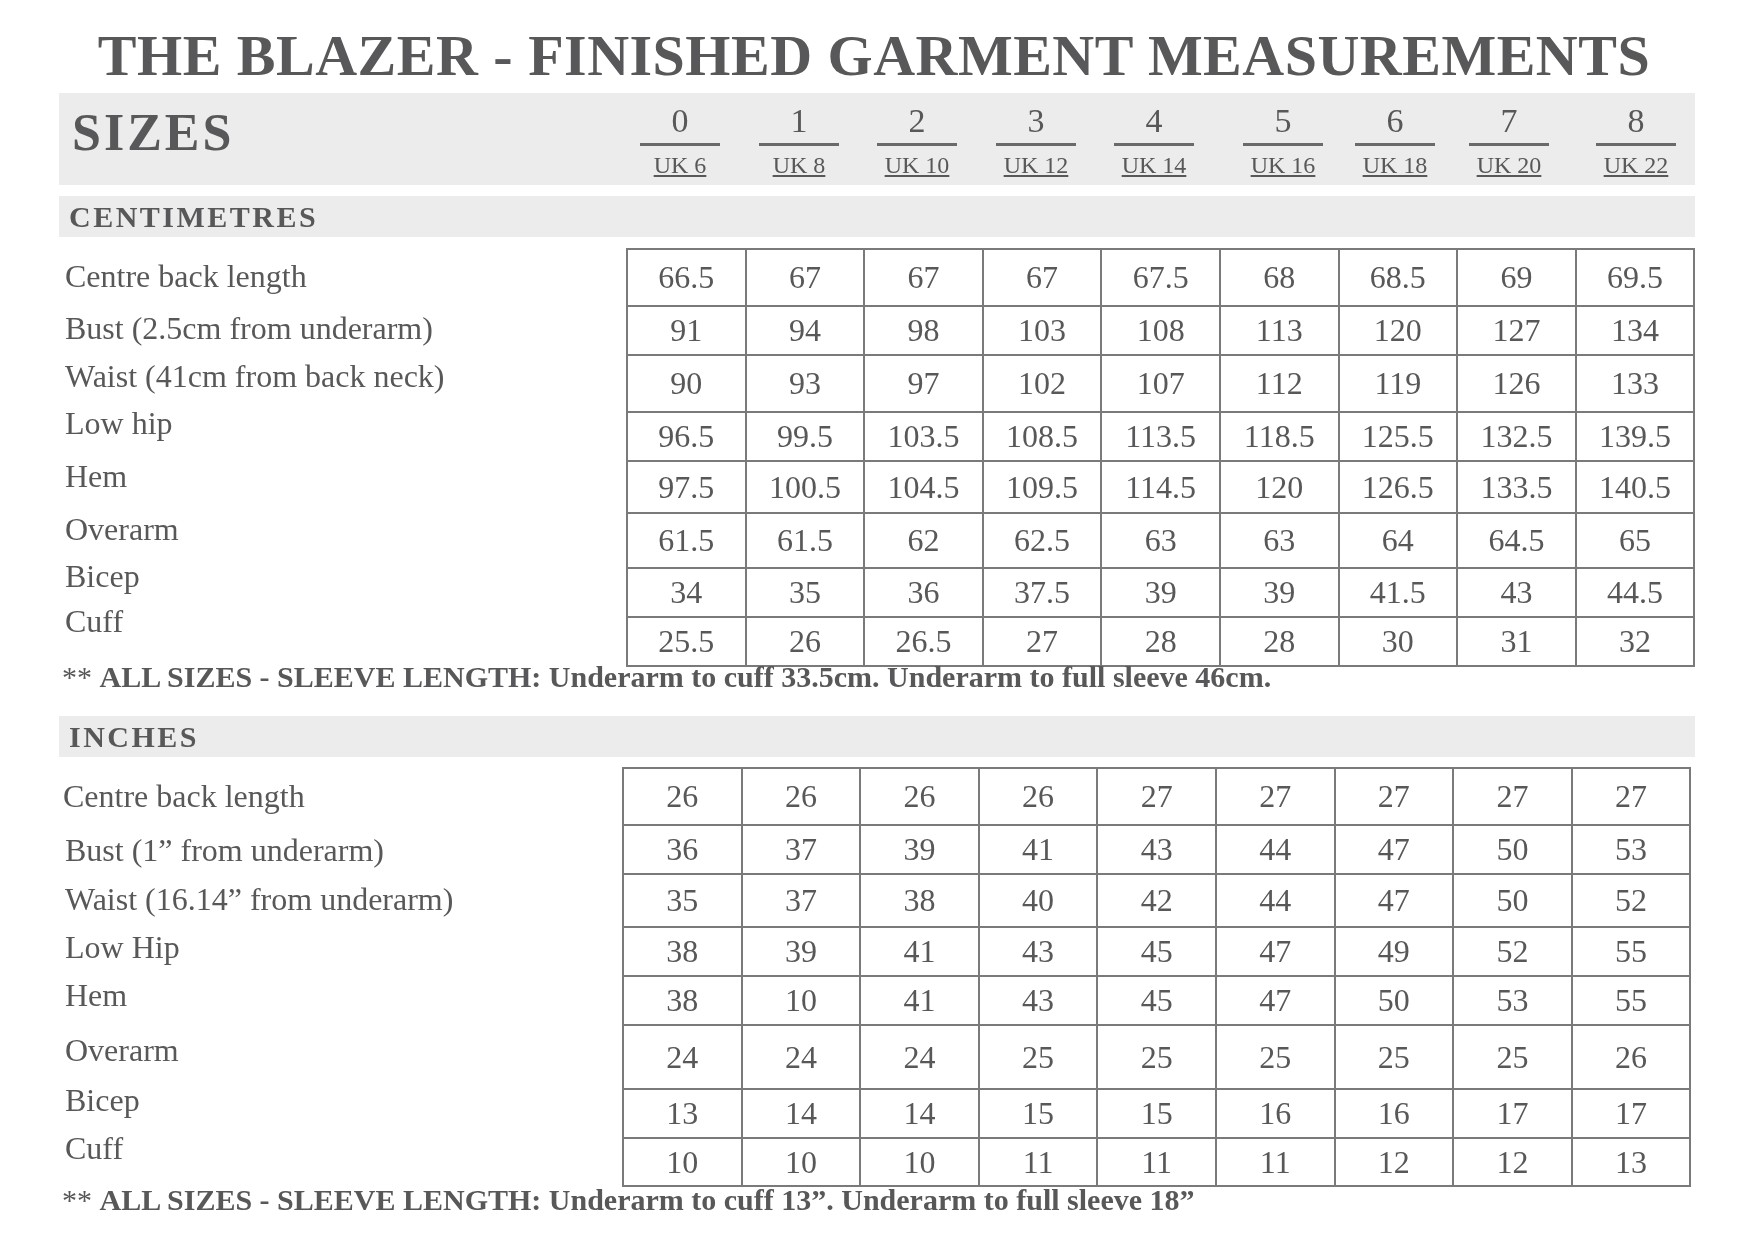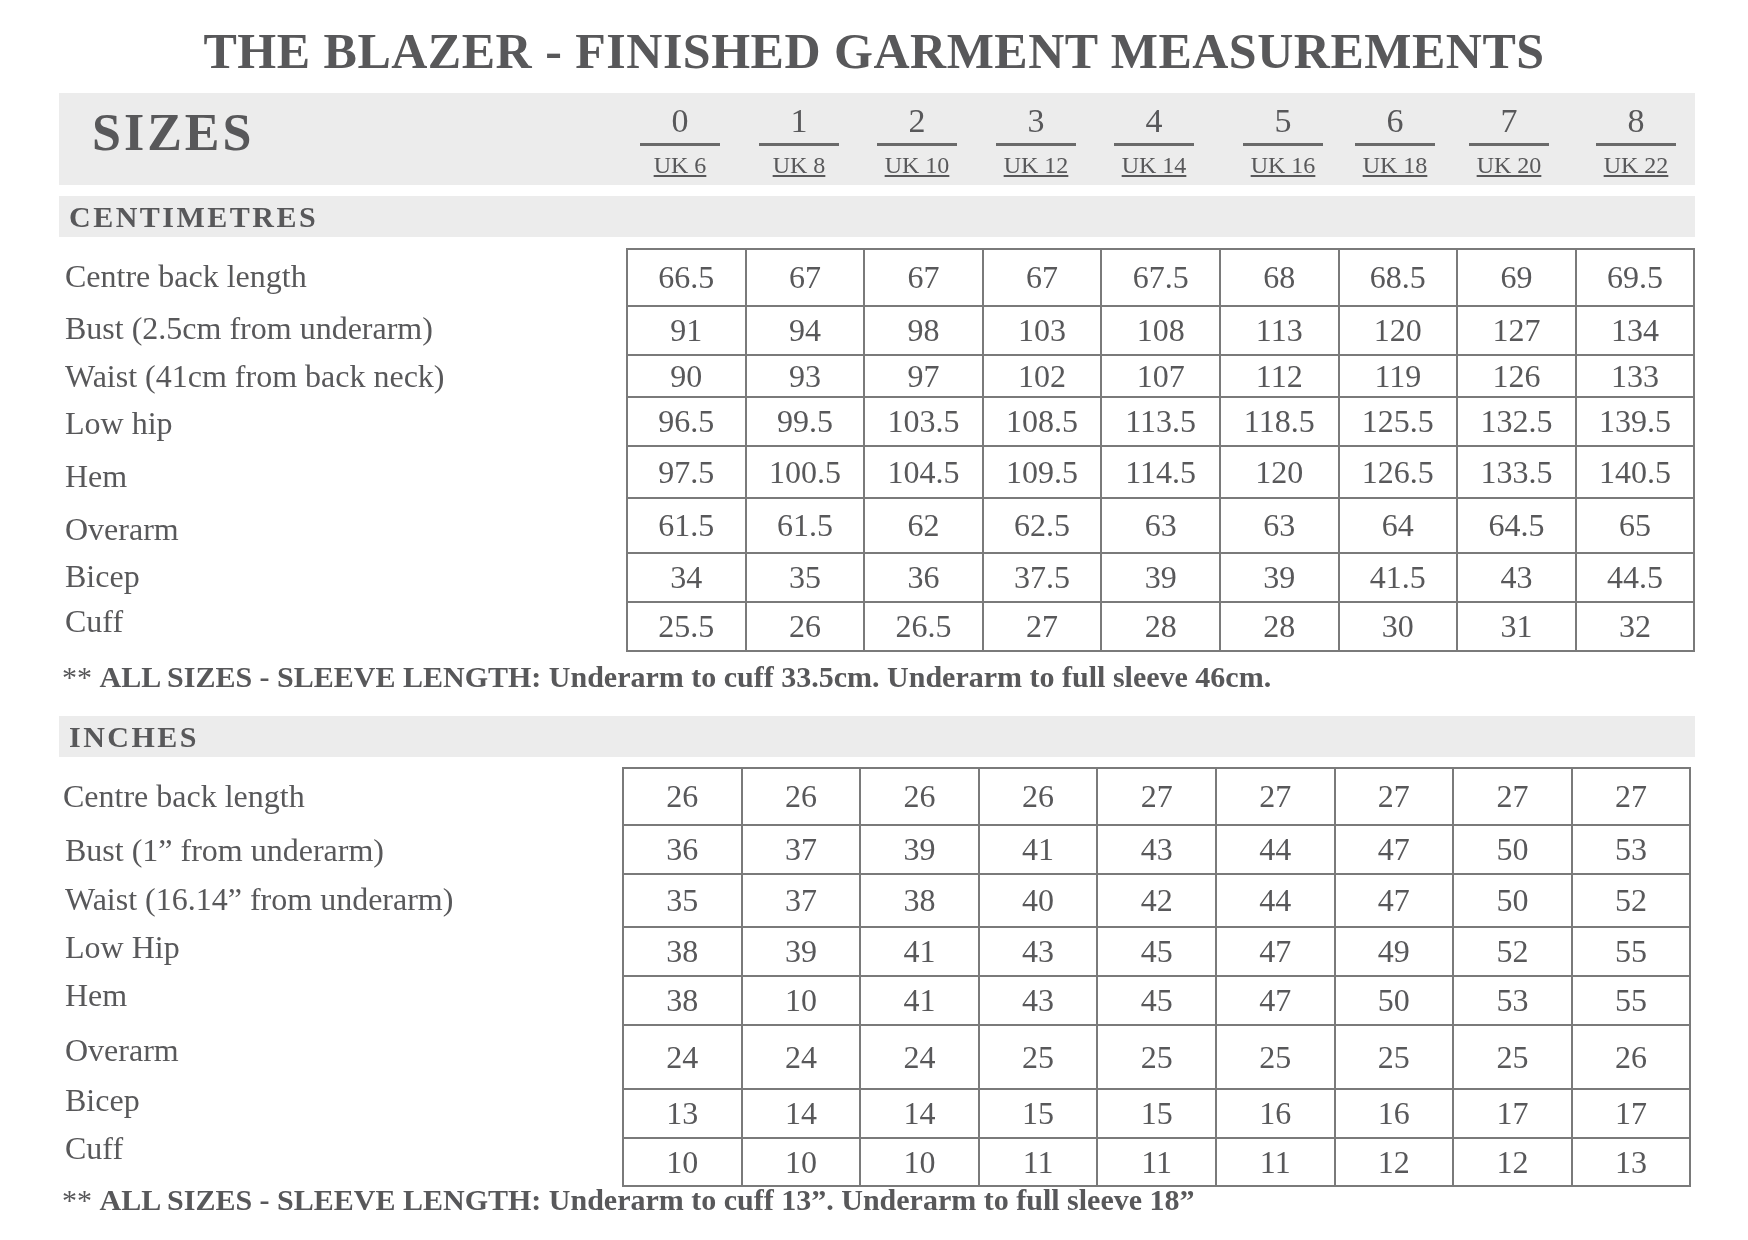--- a/index.html
+++ b/index.html
@@ -3,31 +3,30 @@
 <meta charset="utf-8">
 <style>
   html, body { margin: 0; padding: 0; background: #ffffff; }
   body {
     width: 1748px; height: 1240px; position: relative; overflow: hidden;
     font-family: "Liberation Serif", "DejaVu Serif", serif;
     color: #58585a;
   }
   .title {
     position: absolute; left: 0; top: 22px; width: 1748px;
-    text-align: center; font-size: 50px; font-weight: bold;
+    text-align: center; font-size: 58px; font-weight: bold;
     letter-spacing: 0.5px; color: #58585a;
   }
   .band {
     position: absolute; left: 59px; width: 1636px; background: #ececec;
   }
   .sizes-band { top: 93px; height: 92px; }
   .sizes-label {
     position: absolute; left: 13px; top: 10px; font-size: 52px; font-weight: bold;
     letter-spacing: 3px;
-    margin-left: 20px;
   }
   .size-col {
     position: absolute; top: 8px; width: 80px; text-align: center;
   }
   .size-num { font-size: 34px; line-height: 40px; }
   .size-rule { height: 3px; background: #6a6a6a; margin: 2px 0 4px 0; }
   .size-uk { font-size: 24px; line-height: 30px; text-decoration: underline; }
   .unit-band { height: 41px; }
   .unit-label {
     position: absolute; left: 10px; top: 4px; font-size: 30px; font-weight: bold;
@@ -136,21 +135,21 @@
       <td>91</td>
       <td>94</td>
       <td>98</td>
       <td>103</td>
       <td>108</td>
       <td>113</td>
       <td>120</td>
       <td>127</td>
       <td>134</td>
     </tr>
-    <tr style="height:42px">
+    <tr style="height:57px">
       <td>90</td>
       <td>93</td>
       <td>97</td>
       <td>102</td>
       <td>107</td>
       <td>112</td>
       <td>119</td>
       <td>126</td>
       <td>133</td>
     </tr>

